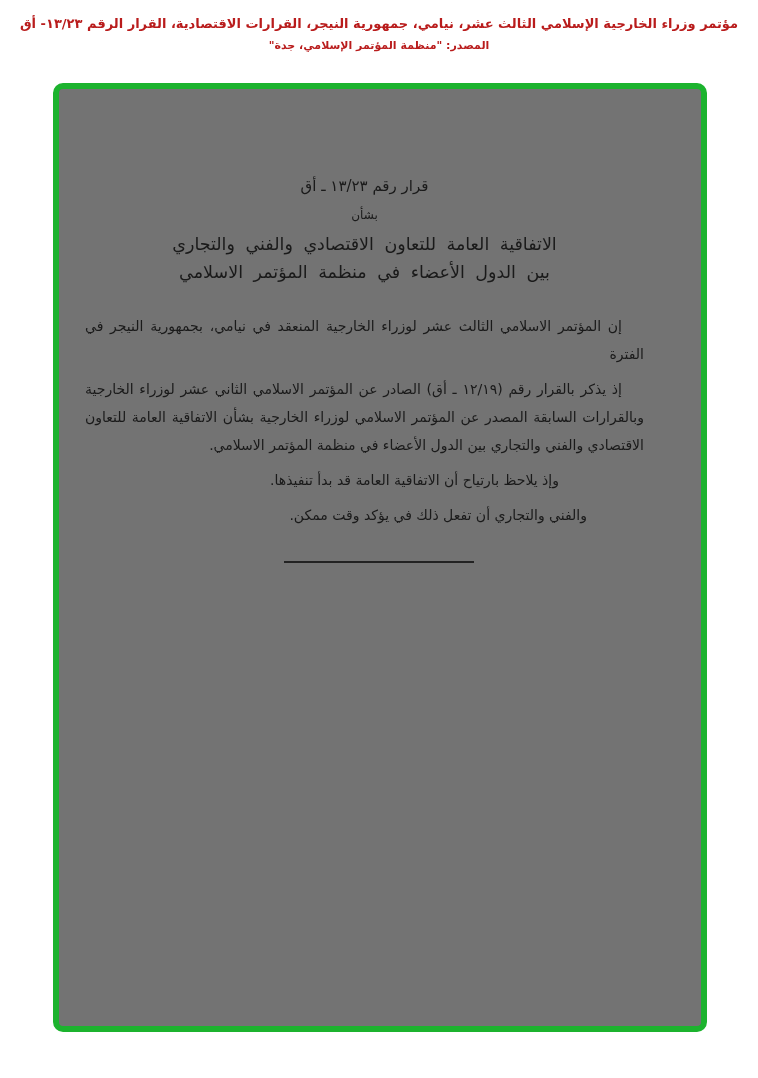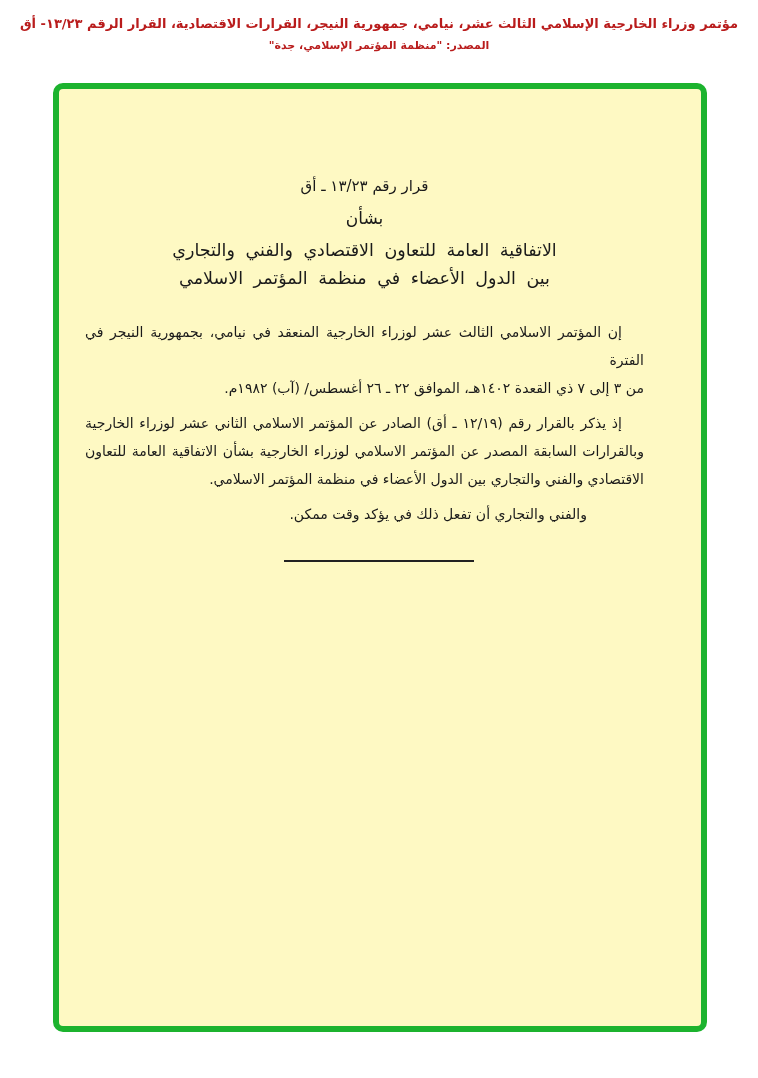--- a/index.html
+++ b/index.html
@@ -20,33 +20,33 @@
   }
   .hdr-l1 { font-size:13px; font-weight:bold; letter-spacing:0; }
   .hdr-l2 { font-size:11px; font-weight:bold; margin-top:8px; }
 
   
   .doc-frame {
     position:absolute; left:53px; top:83px;
     width:654px; height:949px;
     border:6px solid #1cb32e;
     border-radius:10px;
-    background:#fef9c3;
+    background:#737373;
   }
 
   .doc-content {
     position:absolute; top:0; left:0; right:0;
     direction:rtl;
     padding:88px 57px 0 26px;
   }
 
   
   .doc-titles { text-align:center; }
   .t-res  { font-size:15px;   margin-bottom:13px; }
-  .t-sub  { font-size:17px;   margin-bottom:12px; }
+  .t-sub  { font-size:12px;   margin-bottom:12px; }
   .t-main { font-size:17.5px; word-spacing:5px; margin-bottom:8px; }
 
   
   .doc-body { margin-top:30px; font-size:14px; line-height:28px; }
   .para { margin-bottom:7px; }
   .ln-just  { text-align:justify; text-align-last:justify; }
   .ln-right { text-align:right; }
   .ind-first { text-indent:22px; }
   .ind-deep  { margin-right:85px; }
   .inset-55  { margin-right:55px; }
@@ -74,29 +74,31 @@
       <div class="t-res">قرار رقم ١٣/٢٣ ـ أق</div>
       <div class="t-sub">بشأن</div>
       <div class="t-main">الاتفاقية العامة للتعاون الاقتصادي والفني والتجاري</div>
       <div class="t-main">بين الدول الأعضاء في منظمة المؤتمر الاسلامي</div>
     </div>
 
     <div class="doc-body">
 
       <div class="para">
         <div class="ln-just ind-first">إن المؤتمر الاسلامي الثالث عشر لوزراء الخارجية المنعقد في نيامي، بجمهورية النيجر في الفترة</div>
-        <div class="ln-right">من ٣ إلى ٧ ذي القعدة ١٤٠٢هـ، الموافق ٢٢ ـ ٢٦ أغسطس/ (آب) ١٩٨٢م.</div>
       </div>
 
       <div class="para">
         <div class="ln-just ind-first">إذ يذكر بالقرار رقم (١٢/١٩ ـ أق) الصادر عن المؤتمر الاسلامي الثاني عشر لوزراء الخارجية</div>
         <div class="ln-just">وبالقرارات السابقة المصدر عن المؤتمر الاسلامي لوزراء الخارجية بشأن الاتفاقية العامة للتعاون</div>
         <div class="ln-right">الاقتصادي والفني والتجاري بين الدول الأعضاء في منظمة المؤتمر الاسلامي.</div>
       </div>
 
+      <div class="para">
+        <div class="ln-right ind-deep">وإذ يلاحظ بارتياح أن الاتفاقية العامة قد بدأ تنفيذها.</div>
+      </div>
 
 
       <div class="para">
         <div class="ln-right inset-57">والفني والتجاري أن تفعل ذلك في يؤكد وقت ممكن.</div>
       </div>
 
       <div class="separator"></div>
 
     </div>
   </div>

